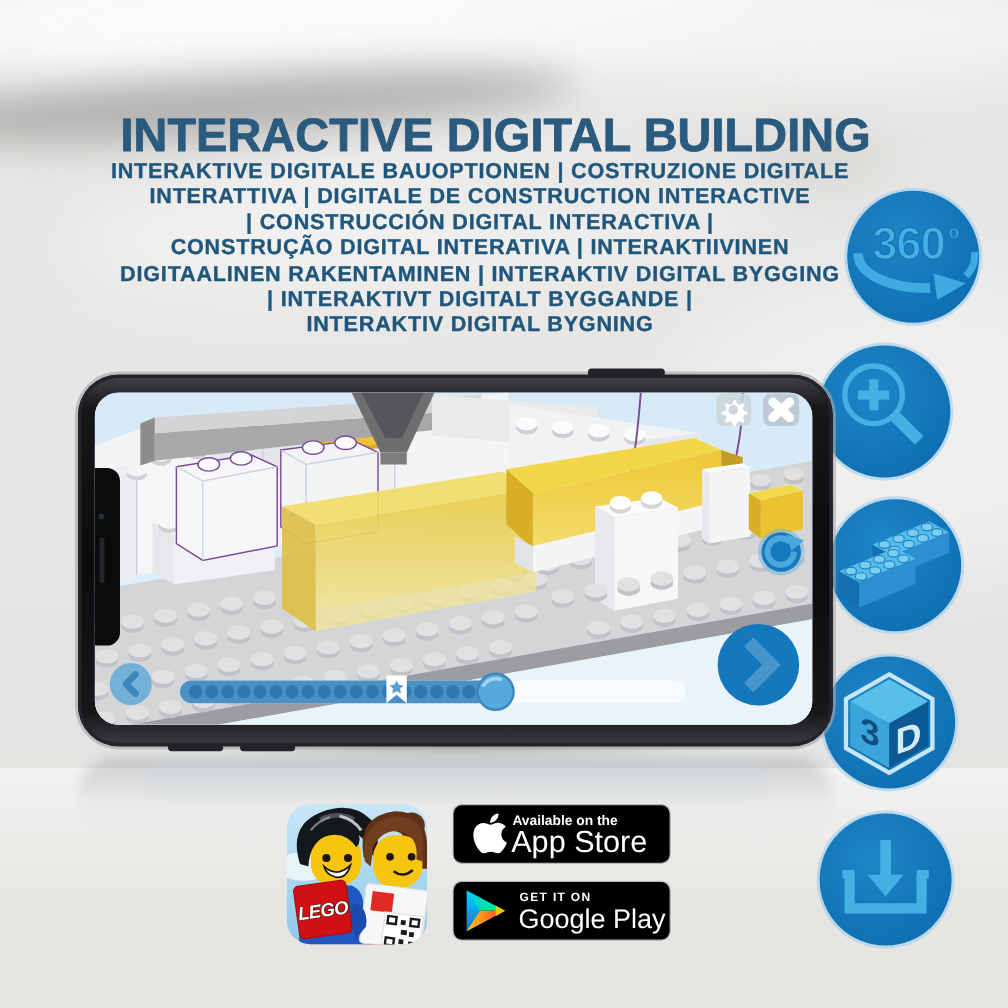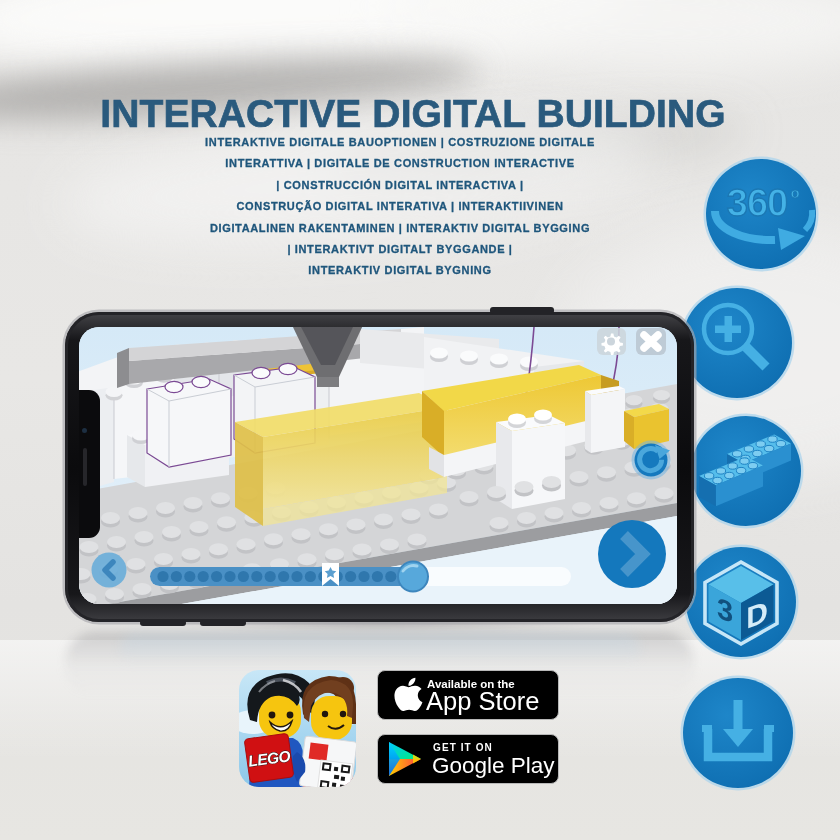--- a/index.html
+++ b/index.html
@@ -29,21 +29,21 @@
 <div class="abs" style="left:560px;top:220px;width:400px;height:260px;border-radius:50%;
   background:rgba(248,248,247,.5);filter:blur(30px);"></div>
 
 <div class="abs" style="left:0;top:640px;width:840px;height:200px;
   background:linear-gradient(180deg, rgba(255,255,255,.55), rgba(230,229,227,0) 60%);"></div>
 
 <div class="abs" style="left:0;top:60px;width:826px;text-align:center;
   font-weight:bold;font-size:39px;letter-spacing:0.1px;color:#2a5a7d;margin-top:32px;-webkit-text-stroke:0.7px #2a5a7d;">INTERACTIVE DIGITAL BUILDING</div>
 
 <div class="abs" style="left:0;top:132px;width:800px;text-align:center;
-  font-weight:bold;font-size:11px;line-height:21.4px;letter-spacing:0.65px;color:#1f567c;-webkit-text-stroke:0.3px #1f567c;">
+  font-weight:bold;font-size:18px;line-height:21.4px;letter-spacing:0.65px;color:#1f567c;-webkit-text-stroke:0.3px #1f567c;">
 INTERAKTIVE DIGITALE BAUOPTIONEN | COSTRUZIONE DIGITALE<br>
 INTERATTIVA | DIGITALE DE CONSTRUCTION INTERACTIVE<br>
 | CONSTRUCCIÓN DIGITAL INTERACTIVA |<br>
 CONSTRUÇÃO DIGITAL INTERATIVA | INTERAKTIIVINEN<br>
 DIGITAALINEN RAKENTAMINEN | INTERAKTIV DIGITAL BYGGING<br>
 | INTERAKTIVT DIGITALT BYGGANDE |<br>
 INTERAKTIV DIGITAL BYGNING
 </div>
 
 <div class="abs" style="left:702px;top:155px;">

